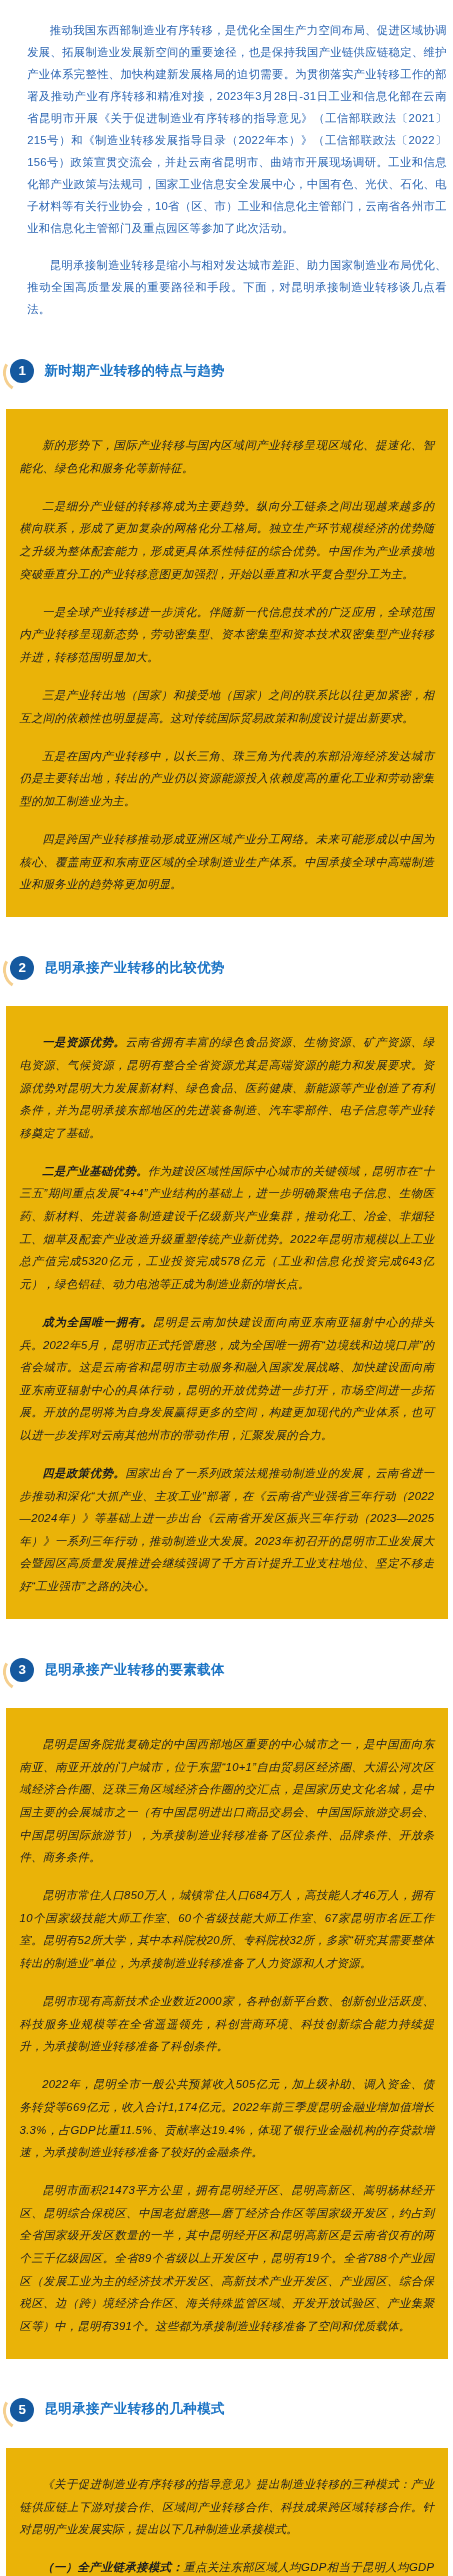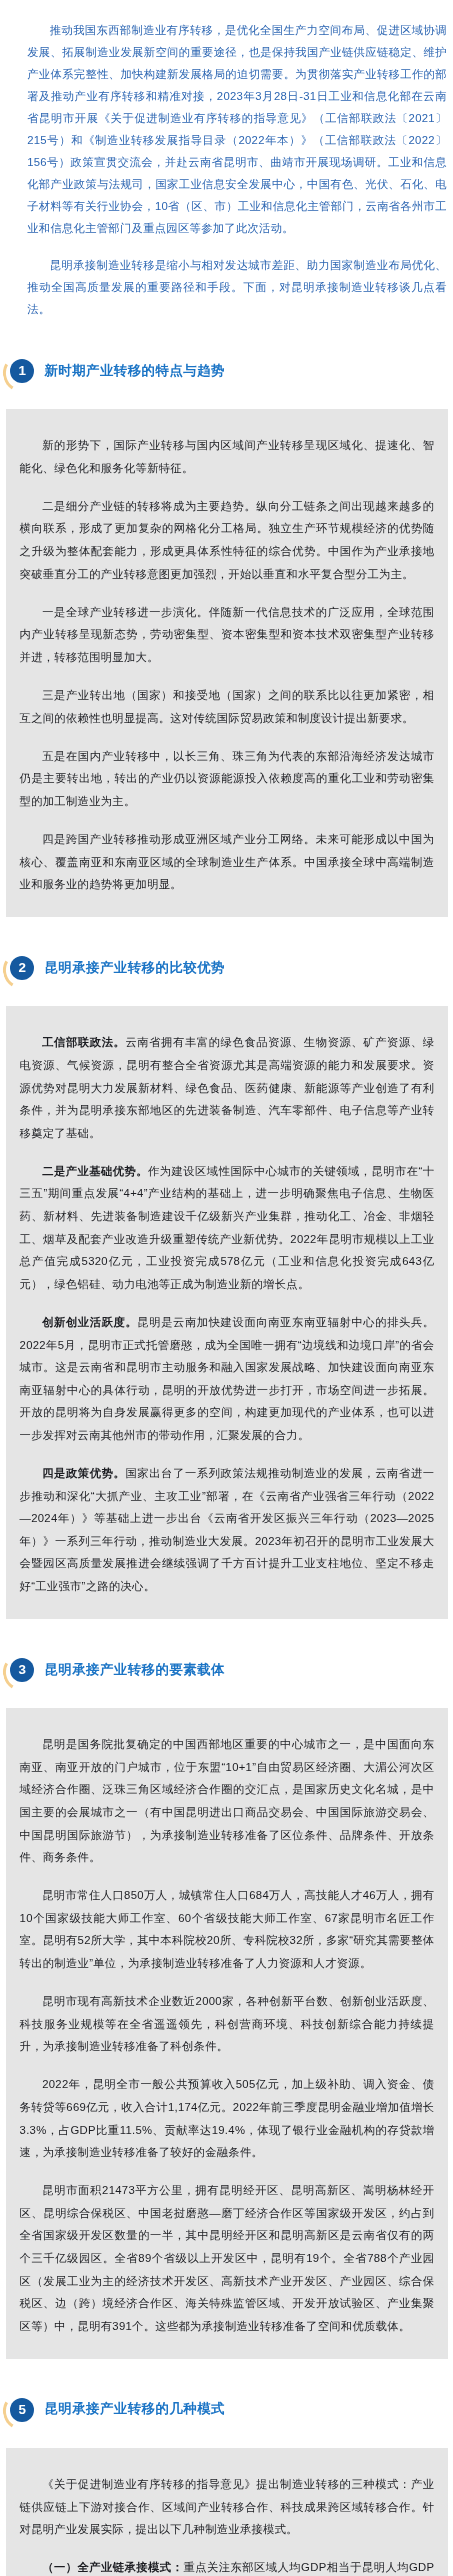--- a/index.html
+++ b/index.html
@@ -49,23 +49,24 @@
   .section-title{
     color:#1b74c5;
     font-size:13.4px;
     font-weight:bold;
     margin-left:8.2px;
     letter-spacing:0.5px;
     text-align:center;
   }
   
   .box{
-    background:#e5e5e5;
+    background:#eab308;
     margin:0 6.2px 14.4px;
     padding:25px 13.4px 21.6px;
+    font-style:italic;
   }
   .body-para{
     color:#1c1d22;
     font-size:11.3px;
     line-height:2.0;
     text-align:justify;
     text-indent:2em;
     letter-spacing:0.3px;
     margin:0 0 15.5px;
   }
@@ -103,23 +104,23 @@
 
   <section>
     <div class="section-header">
       <div class="badge-wrap">
         <div class="gold-arc"></div>
         <div class="badge">2</div>
       </div>
       <div class="section-title">昆明承接产业转移的比较优势</div>
     </div>
     <div class="box">
-          <p class="body-para"><strong class="lead">工信部联政法。</strong>云南省拥有丰富的绿色食品资源、生物资源、矿产资源、绿电资源、气候资源，昆明有整合全省资源尤其是高端资源的能力和发展要求。资源优势对昆明大力发展新材料、绿色食品、医药健康、新能源等产业创造了有利条件，并为昆明承接东部地区的先进装备制造、汽车零部件、电子信息等产业转移奠定了基础。</p>
+          <p class="body-para"><strong class="lead">一是资源优势。</strong>云南省拥有丰富的绿色食品资源、生物资源、矿产资源、绿电资源、气候资源，昆明有整合全省资源尤其是高端资源的能力和发展要求。资源优势对昆明大力发展新材料、绿色食品、医药健康、新能源等产业创造了有利条件，并为昆明承接东部地区的先进装备制造、汽车零部件、电子信息等产业转移奠定了基础。</p>
           <p class="body-para"><strong class="lead">二是产业基础优势。</strong>作为建设区域性国际中心城市的关键领域，昆明市在“十三五”期间重点发展“4+4”产业结构的基础上，进一步明确聚焦电子信息、生物医药、新材料、先进装备制造建设千亿级新兴产业集群，推动化工、冶金、非烟轻工、烟草及配套产业改造升级重塑传统产业新优势。2022年昆明市规模以上工业总产值完成5320亿元，工业投资完成578亿元（工业和信息化投资完成643亿元），绿色铝硅、动力电池等正成为制造业新的增长点。</p>
-          <p class="body-para"><strong class="lead">创新创业活跃度。</strong>昆明是云南加快建设面向南亚东南亚辐射中心的排头兵。2022年5月，昆明市正式托管磨憨，成为全国唯一拥有“边境线和边境口岸”的省会城市。这是云南省和昆明市主动服务和融入国家发展战略、加快建设面向南亚东南亚辐射中心的具体行动，昆明的开放优势进一步打开，市场空间进一步拓展。开放的昆明将为自身发展赢得更多的空间，构建更加现代的产业体系，也可以进一步发挥对云南其他州市的带动作用，汇聚发展的合力。</p>
+          <p class="body-para"><strong class="lead">成为全国唯一拥有。</strong>昆明是云南加快建设面向南亚东南亚辐射中心的排头兵。2022年5月，昆明市正式托管磨憨，成为全国唯一拥有“边境线和边境口岸”的省会城市。这是云南省和昆明市主动服务和融入国家发展战略、加快建设面向南亚东南亚辐射中心的具体行动，昆明的开放优势进一步打开，市场空间进一步拓展。开放的昆明将为自身发展赢得更多的空间，构建更加现代的产业体系，也可以进一步发挥对云南其他州市的带动作用，汇聚发展的合力。</p>
           <p class="body-para"><strong class="lead">四是政策优势。</strong>国家出台了一系列政策法规推动制造业的发展，云南省进一步推动和深化“大抓产业、主攻工业”部署，在《云南省产业强省三年行动（2022—2024年）》等基础上进一步出台《云南省开发区振兴三年行动（2023—2025年）》一系列三年行动，推动制造业大发展。2023年初召开的昆明市工业发展大会暨园区高质量发展推进会继续强调了千方百计提升工业支柱地位、坚定不移走好“工业强市”之路的决心。</p>
         </div>
   </section>
 
   <section>
     <div class="section-header">
       <div class="badge-wrap">
         <div class="gold-arc"></div>
         <div class="badge">3</div>
       </div>

